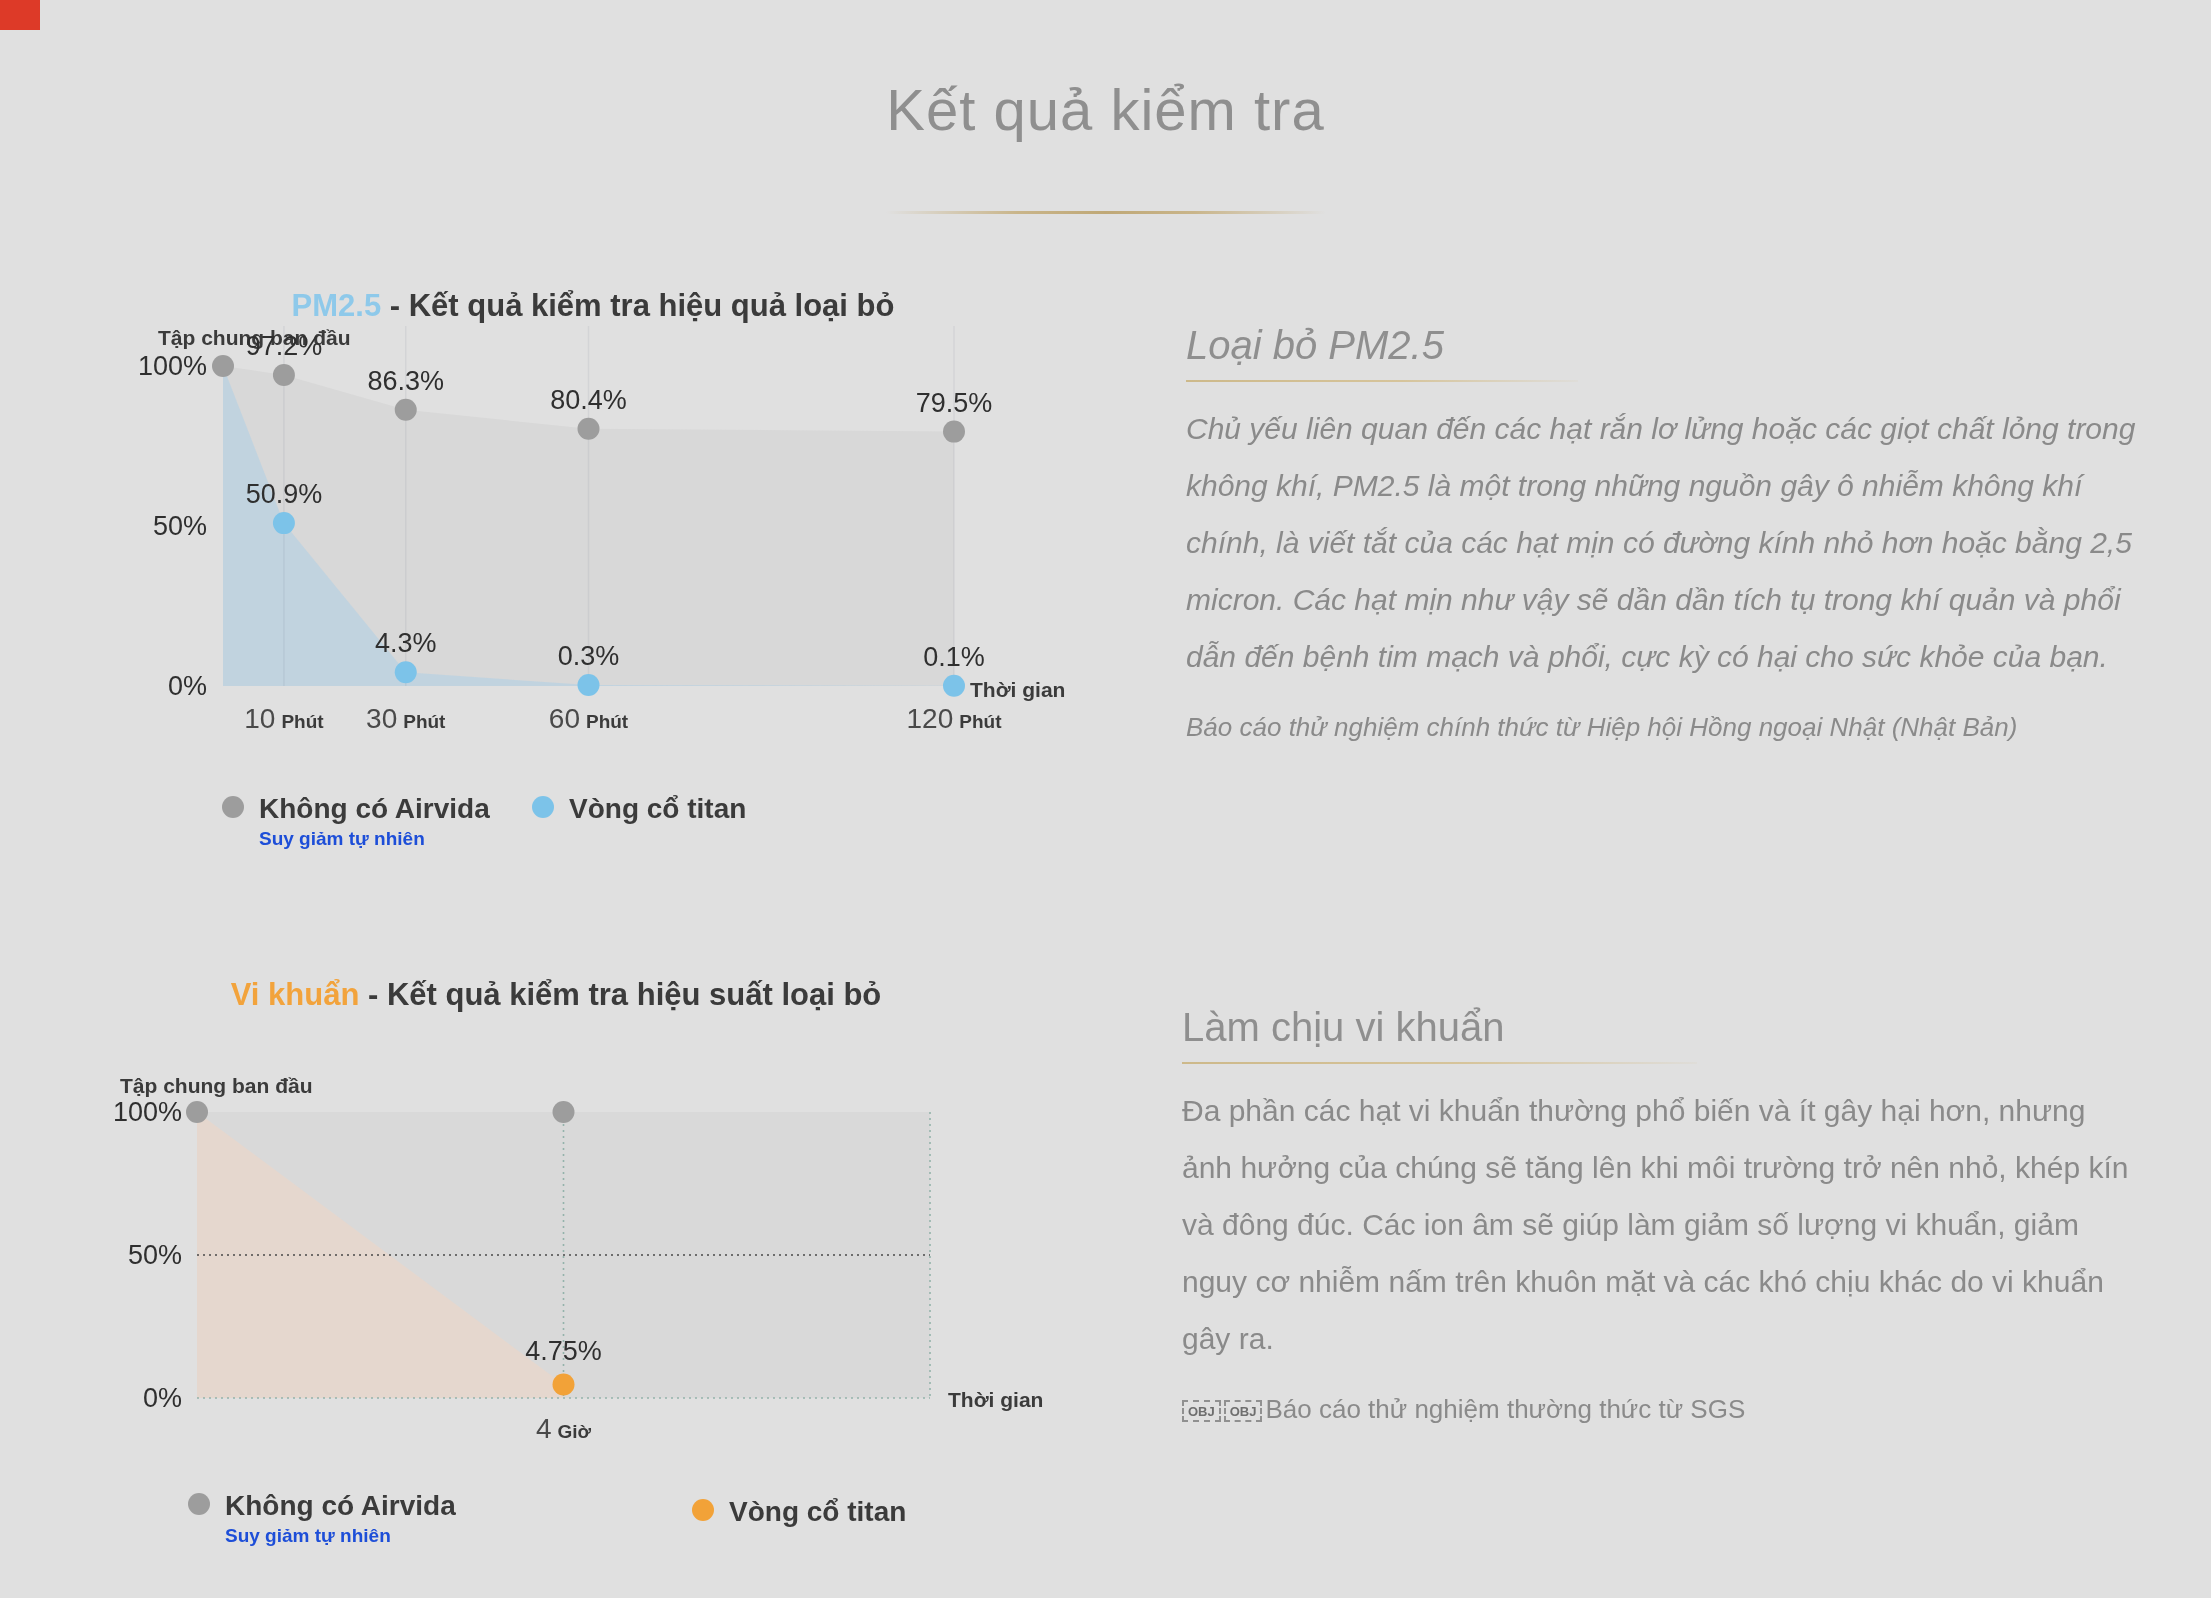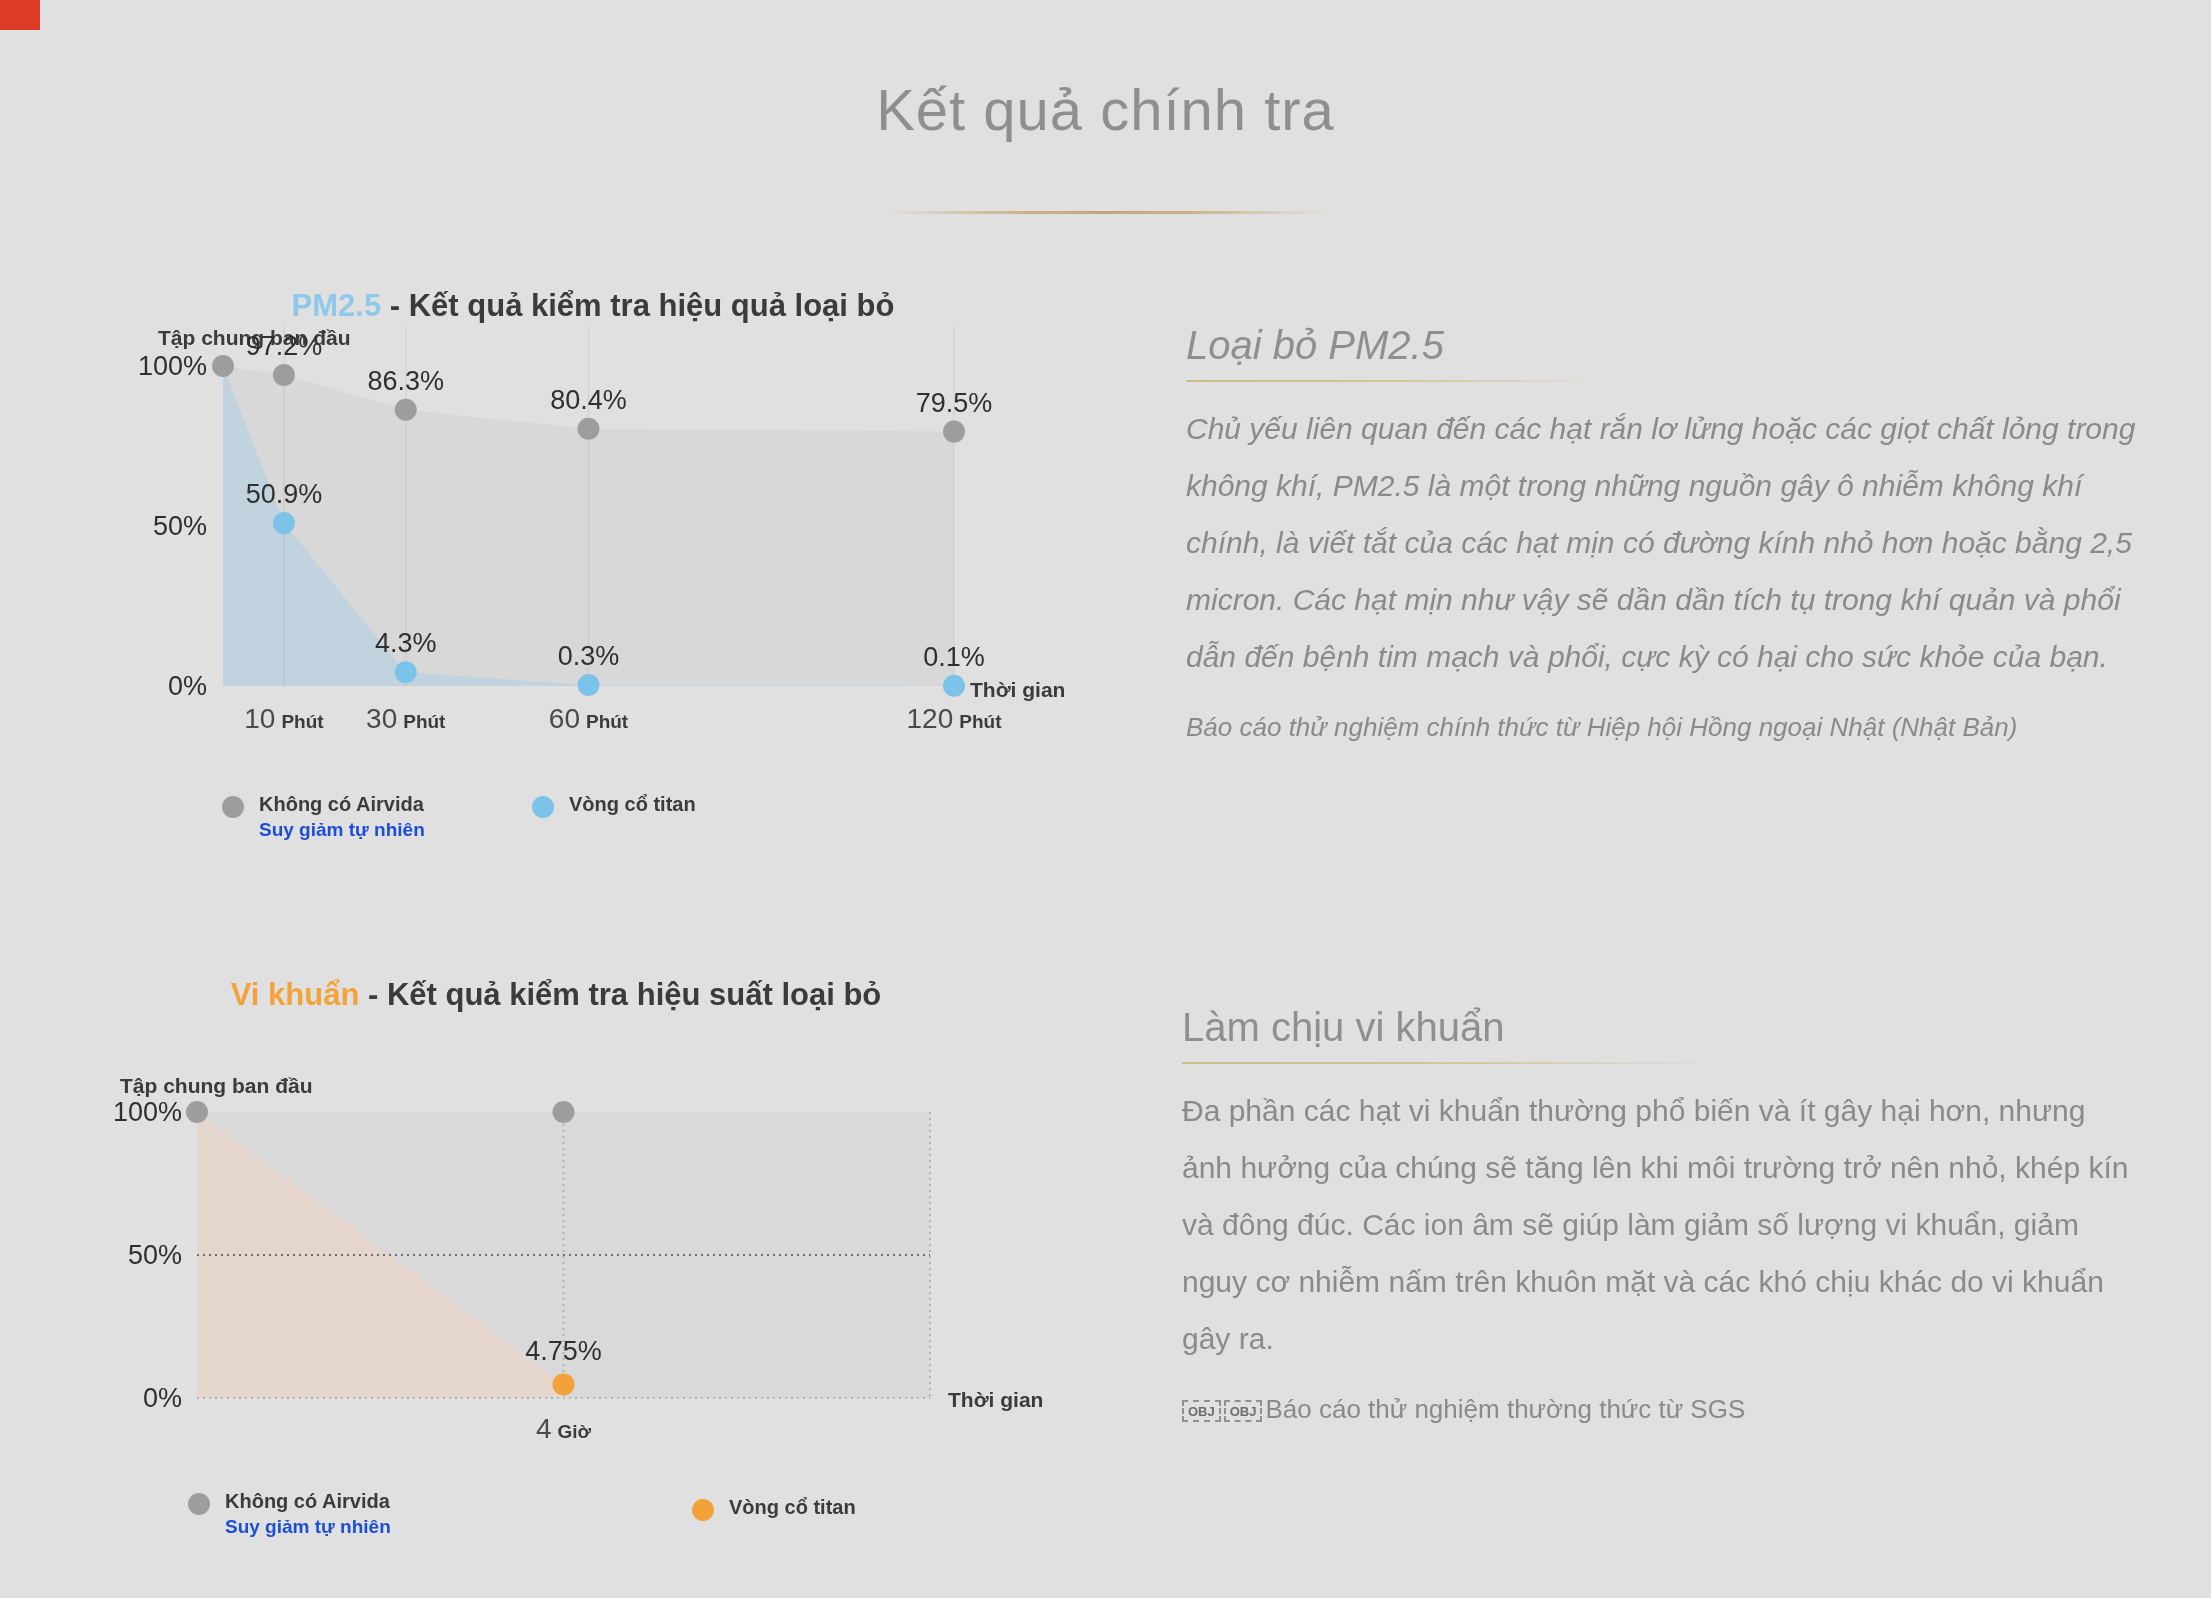--- a/index.html
+++ b/index.html
@@ -27,21 +27,21 @@
   .c-toplabel{font-size:21px;font-weight:700;fill:#3b3b3b;}
   .c-ytick{font-size:27px;fill:#2f2f2f;}
   .c-vlabel{font-size:27px;fill:#2f2f2f;}
   .c-xnum{font-size:28px;fill:#4a4a4a;}
   .c-xunit{font-size:19px;font-weight:700;fill:#3b3b3b;}
   .c-note{font-size:21px;font-weight:700;fill:#3b3b3b;}
   
   .legend-entry{position:absolute;display:flex;gap:15px;}
   .legend-dot{width:22px;height:22px;border-radius:50%;flex:0 0 auto;margin-top:3px;}
   .legend-text{display:flex;flex-direction:column;}
-  .legend-main{font-size:20px;font-weight:600;color:#3b3b3b;line-height:1.15;}
+  .legend-main{font-size:28px;font-weight:600;color:#3b3b3b;line-height:1.15;}
   .legend-sub{font-size:19px;font-weight:700;color:#1d4ed8;margin-top:3px;}
   
   .text-block{position:absolute;width:960px;}
   .text-block h2{
     margin:0;font-size:40px;font-weight:400;color:#8f8f8f;line-height:1.25;
   }
   .gold-underline{
     height:2px;margin-top:10px;
     background:linear-gradient(90deg,#cdb98a 0%,#d6c49b 55%,rgba(214,196,155,0.1) 100%);
   }
@@ -55,21 +55,21 @@
     display:inline-block;border:2px dashed #909090;color:#6e6e6e;
     font-size:13px;font-weight:700;letter-spacing:0;
     padding:3px 4px 2px 4px;margin-right:3px;vertical-align:2px;line-height:1;
   }
 </style>
 </head>
 <body>
 
 <div class="corner-mark"></div>
 
-<div class="page-title">Kết quả chính tra</div>
+<div class="page-title">Kết quả kiểm tra</div>
 <div class="title-sep"></div>
 
 <svg id="chart-0" width="1060" height="600" style="left:80px;top:268px;">
     <text x="513" y="48" text-anchor="middle" class="c-title"><tspan fill="#8ec9ea">PM2.5</tspan><tspan fill="#3b3b3b"> - Kết quả kiểm tra hiệu quả loại bỏ</tspan></text>
     <text x="78" y="77" class="c-toplabel">Tập chung ban đầu</text>
     <text x="127" y="107" text-anchor="end" class="c-ytick">100%</text>
     <text x="127" y="267" text-anchor="end" class="c-ytick">50%</text>
     <text x="127" y="427" text-anchor="end" class="c-ytick">0%</text>
     <polygon points="143,98 203.91666666666666,106.96000000000004 325.75,141.84000000000003 508.5,160.71999999999997 874,163.6 874,418 143,418" fill="#d8d8d8" fill-opacity="1"></polygon>
     <polygon points="143,98 203.91666666666666,255.12 325.75,404.24 508.5,417.04 874,417.68 874,418 143,418" fill="#aecfe6" fill-opacity="0.55"></polygon>

